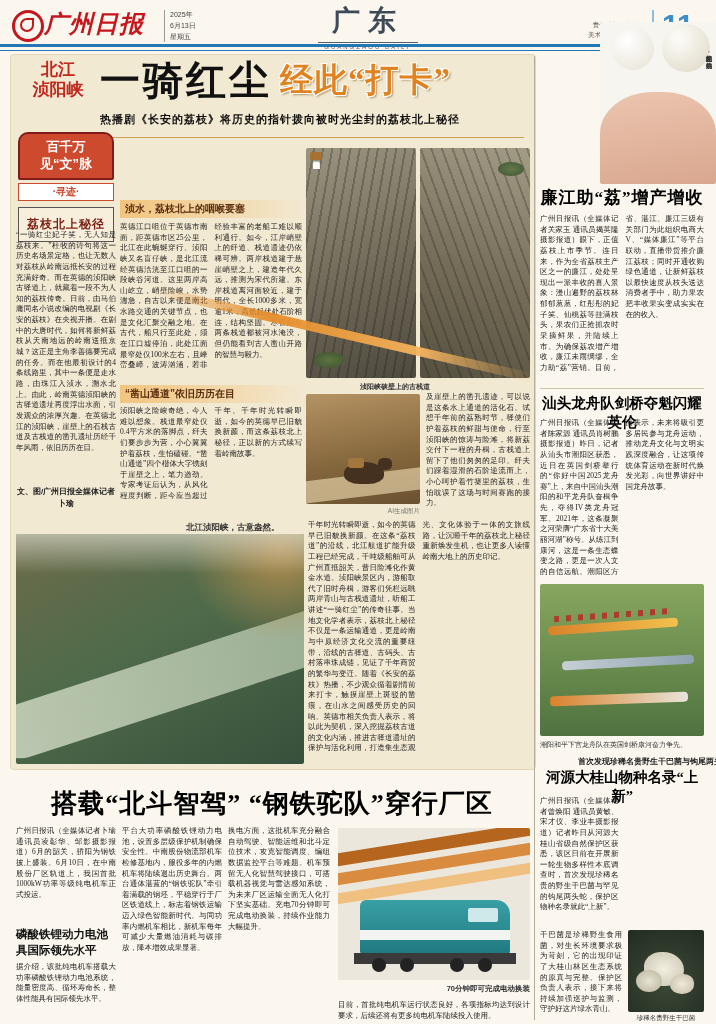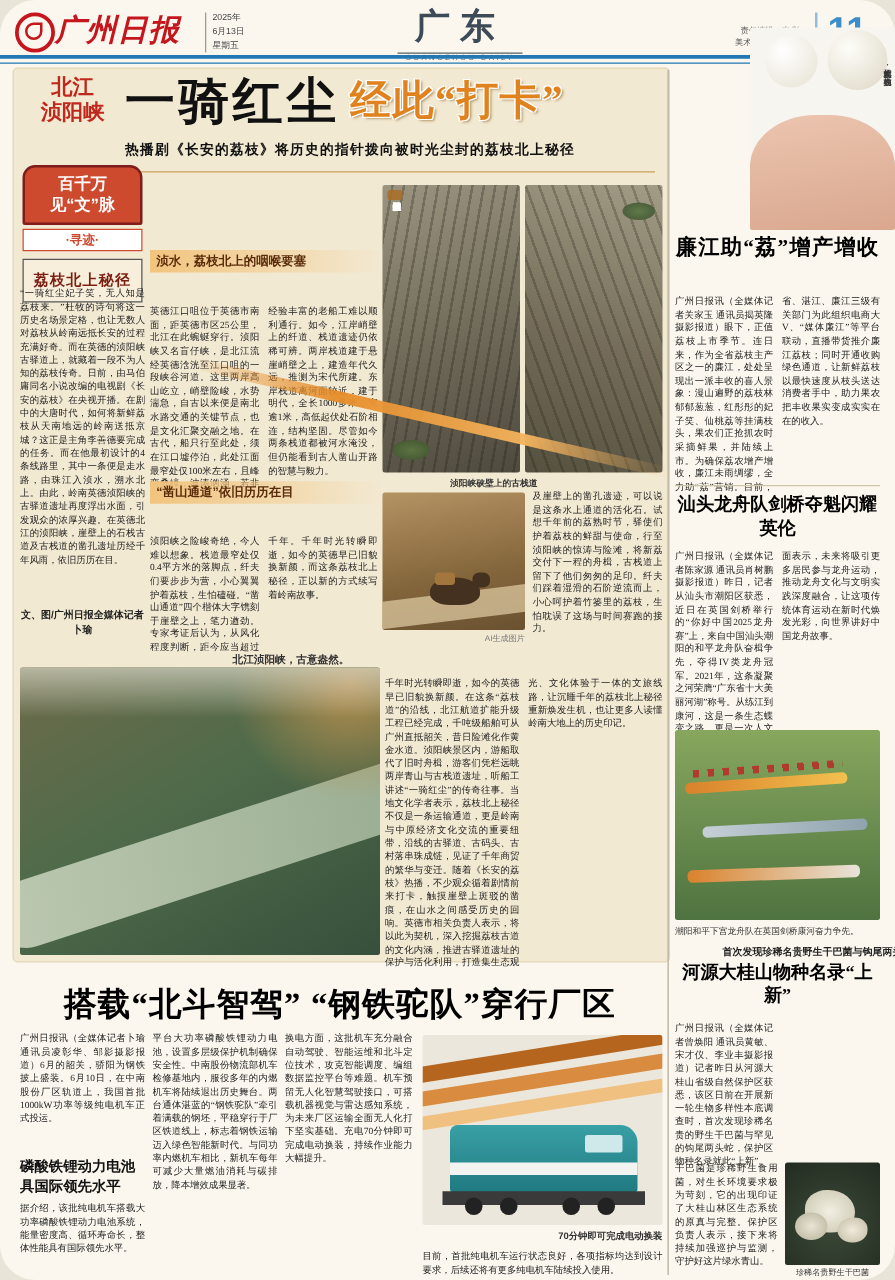--- a/index.html
+++ b/index.html
@@ -1,21 +1,21 @@
 <!DOCTYPE html>
 <html><head>
 <meta charset="utf-8">
 <style>
   html,body{margin:0;padding:0;background:#e8e4d8;}
   .page{position:relative;width:716px;height:1024px;background:#fbf7ee;overflow:hidden;
-        font-family:"Liberation Sans", sans-serif;color:#1a1a1a;border-radius:28px;}
+        font-family:"Liberation Sans", sans-serif;color:#1a1a1a;}
   .abs{position:absolute;}
   .bt{font-size:7.5px;line-height:1.42;text-align:justify;color:#222;overflow:hidden;
       font-family:"Liberation Serif", serif;}
-  .c2{column-count:2;column-gap:7px;column-fill:auto;margin-top:22px;}
+  .c2{column-count:2;column-gap:7px;column-fill:auto;}
   .cap{font-size:7px;color:#333;font-weight:bold;}
   .ph{overflow:hidden;border-radius:2px;}
   .subbar{font-size:10px;font-weight:bold;color:#5a2c0a;padding:2px 5px;
           background:linear-gradient(90deg,#f2c47e,rgba(242,196,126,0));}
   .hl{font-family:"Liberation Serif", serif;}
 </style>
 </head>
 <body>
 
 <div class="page">

